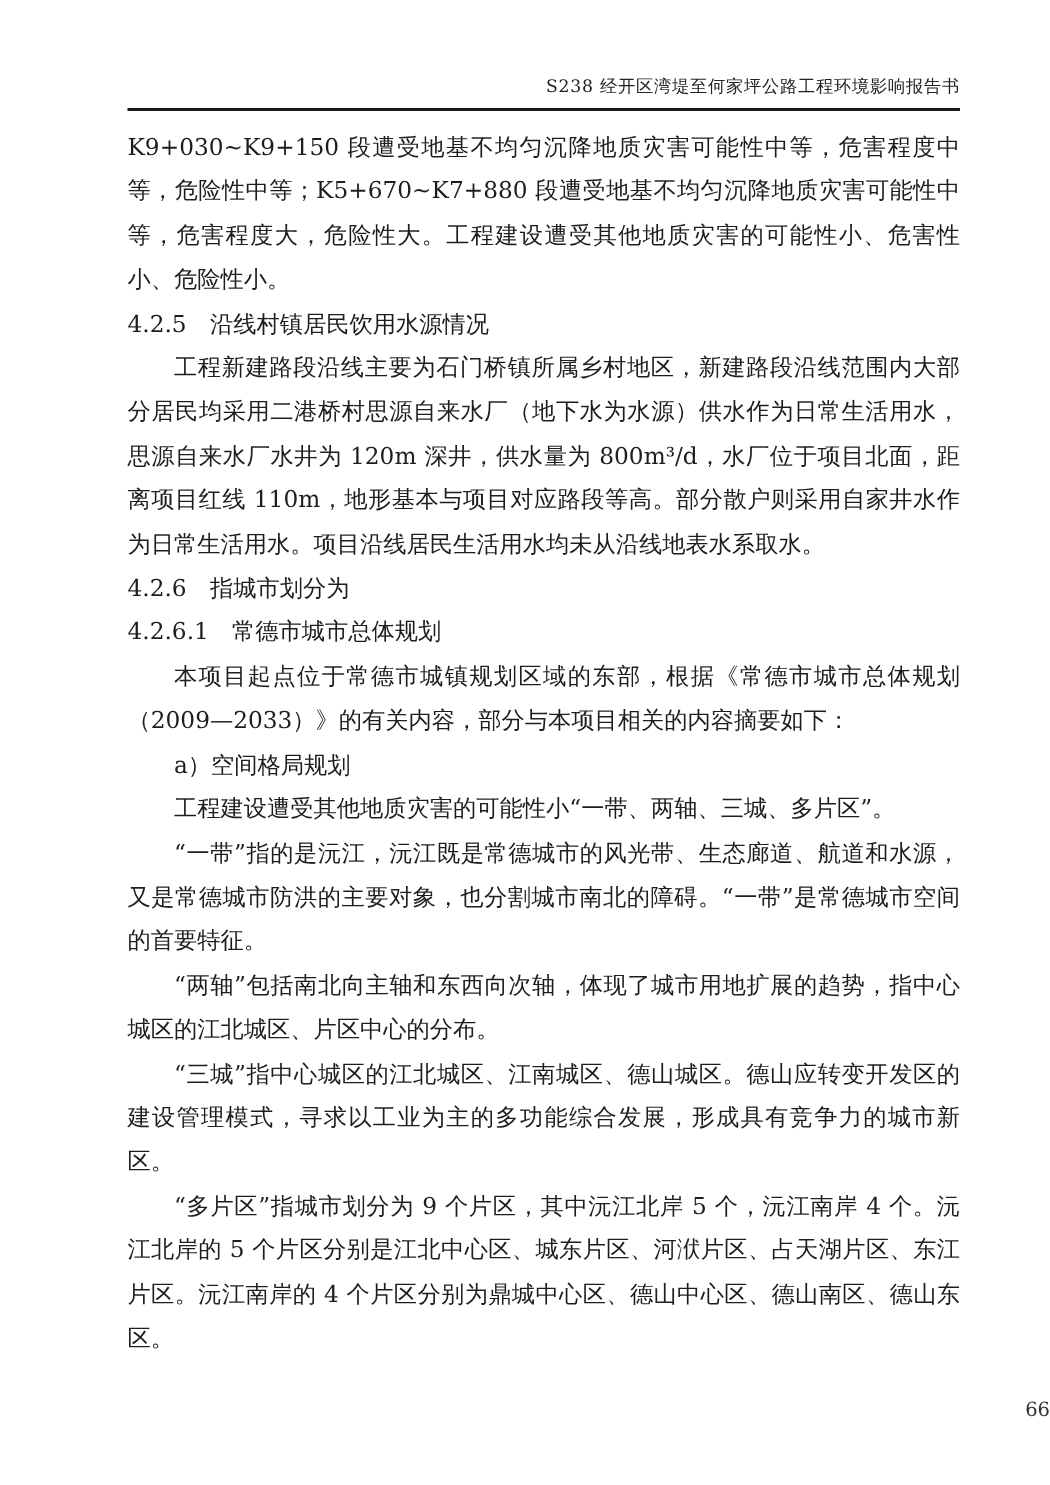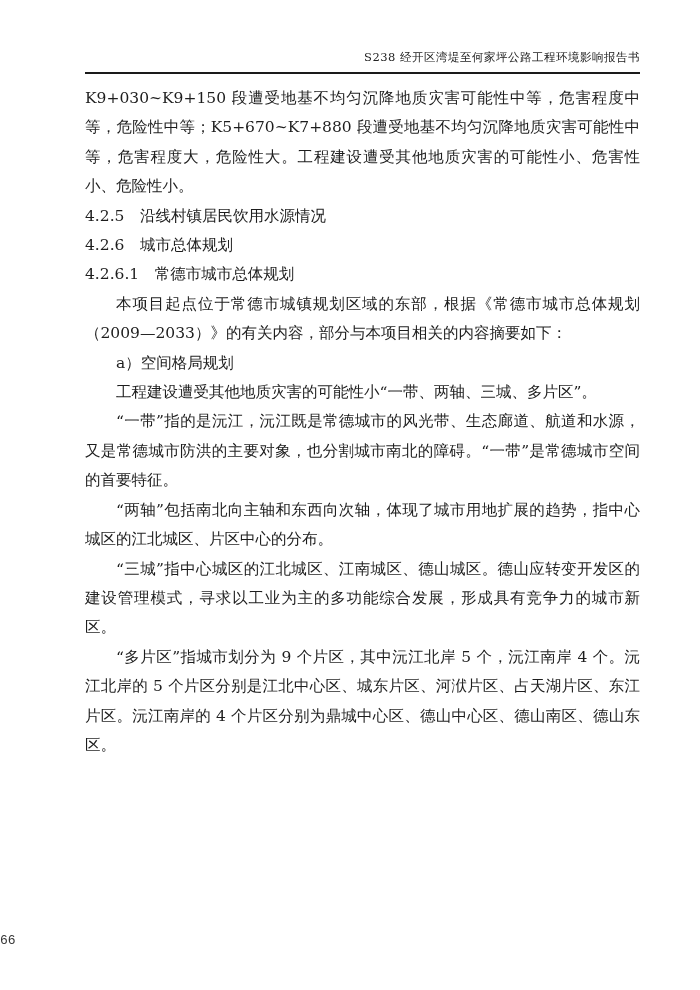--- a/index.html
+++ b/index.html
@@ -35,37 +35,37 @@
   }
   .content p { margin: 0; }
   .p-indent { text-indent: 2em; }
   .p-cont { text-indent: 0; }
   .heading { text-indent: 0; font-weight: 400; }
   .page-footer {
     position: absolute;
     bottom: 42px;
     left: 0;
     right: 0;
-    text-align: left;
+    text-align: right;
     font-size: 13px;
     color: #333;
-    font-family: Liberation Mono, monospace;
   }
 </style>
 </head>
 <body>
 
 <div class="page">
 
   <div class="running-header">S238 经开区湾堤至何家坪公路工程环境影响报告书</div>
 
   <div class="content">
     <p class="p-cont">K9+030~K9+150 段遭受地基不均匀沉降地质灾害可能性中等，危害程度中等，危险性中等；K5+670~K7+880 段遭受地基不均匀沉降地质灾害可能性中等，危害程度大，危险性大。工程建设遭受其他地质灾害的可能性小、危害性小、危险性小。</p>
     <p class="heading">4.2.5　沿线村镇居民饮用水源情况</p>
-    <p class="heading">4.2.6　城市总体规划</p>
+    <p class="p-indent">工程新建路段沿线主要为石门桥镇所属乡村地区，新建路段沿线范围内大部分居民均采用二港桥村思源自来水厂（地下水为水源）供水作为日常生活用水，思源自来水厂水井为 120m 深井，供水量为 800m³/d，水厂位于项目北面，距离项目红线 110m，地形基本与项目对应路段等高。部分散户则采用自家井水作为日常生活用水。项目沿线居民生活用水均未从沿线地表水系取水。</p>
+    <p class="heading">4.2.6　指城市划分为</p>
     <p class="heading">4.2.6.1　常德市城市总体规划</p>
     <p class="p-indent">本项目起点位于常德市城镇规划区域的东部，根据《常德市城市总体规划（2009—2033）》的有关内容，部分与本项目相关的内容摘要如下：</p>
     <p class="p-indent">a）空间格局规划</p>
     <p class="p-indent">工程建设遭受其他地质灾害的可能性小“一带、两轴、三城、多片区”。</p>
     <p class="p-indent">“一带”指的是沅江，沅江既是常德城市的风光带、生态廊道、航道和水源，又是常德城市防洪的主要对象，也分割城市南北的障碍。“一带”是常德城市空间的首要特征。</p>
     <p class="p-indent">“两轴”包括南北向主轴和东西向次轴，体现了城市用地扩展的趋势，指中心城区的江北城区、片区中心的分布。</p>
     <p class="p-indent">“三城”指中心城区的江北城区、江南城区、德山城区。德山应转变开发区的建设管理模式，寻求以工业为主的多功能综合发展，形成具有竞争力的城市新区。</p>
     <p class="p-indent">“多片区”指城市划分为 9 个片区，其中沅江北岸 5 个，沅江南岸 4 个。沅江北岸的 5 个片区分别是江北中心区、城东片区、河洑片区、占天湖片区、东江片区。沅江南岸的 4 个片区分别为鼎城中心区、德山中心区、德山南区、德山东区。</p>
   </div>
 

